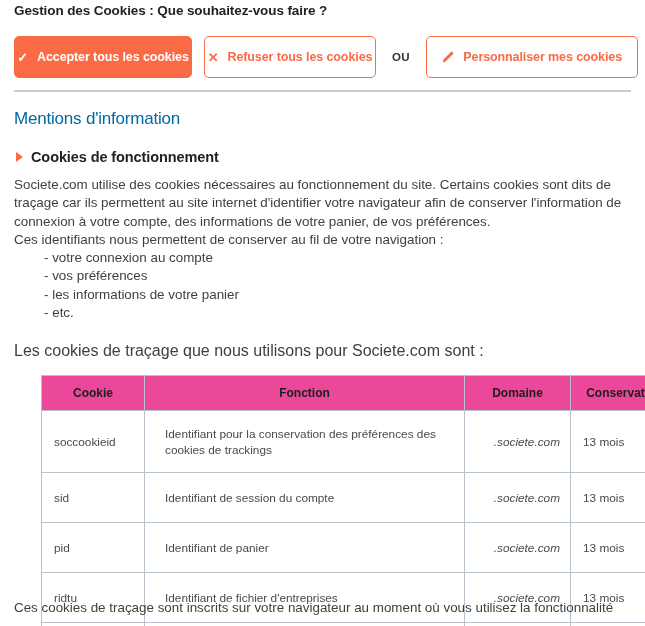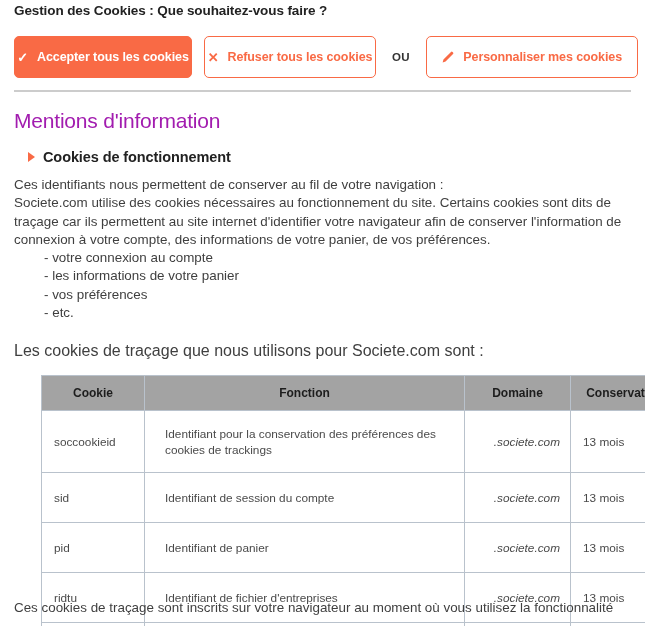--- a/index.html
+++ b/index.html
@@ -95,30 +95,30 @@
     width: 617px;
     height: 2px;
     background: #cccccc;
   }
 
   
   .section-heading {
     position: absolute;
     left: 14px;
     top: 109px;
-    font-size: 21px;
-    color: #a21caf;
+    font-size: 17px;
+    color: #0369a1;
     font-weight: normal;
     letter-spacing: -0.2px;
   }
 
   
   .sub-heading {
     position: absolute;
-    left: 28px;
+    left: 16px;
     top: 149px;
     display: flex;
     align-items: center;
   }
   .tri {
     width: 0;
     height: 0;
     border-top: 5px solid transparent;
     border-bottom: 5px solid transparent;
     border-left: 7px solid #f96a45;
@@ -167,21 +167,21 @@
     table-layout: fixed;
     font-size: 11.8px;
   }
   .cookie-table th,
   .cookie-table td {
     border: 1px solid #b9c2cc;
     padding: 9px 10px;
     vertical-align: middle;
   }
   .cookie-table thead th {
-    background: #a3a3a3;
+    background: #ec4899;
     color: #1d1d1d;
     font-weight: bold;
     font-size: 12px;
     height: 34px;
     padding-top: 0;
     padding-bottom: 0;
     text-align: center;
   }
   .cookie-table tbody td {
     color: #4a4a4a;
@@ -242,25 +242,25 @@
 <div class="divider"></div>
 
 <div class="section-heading">Mentions d'information</div>
 
 <div class="sub-heading">
   <span class="tri"></span>
   <span class="sub-heading-text">Cookies de fonctionnement</span>
 </div>
 
 <div class="para-block">
+  <p>Societe.com utilise des cookies nécessaires au fonctionnement du site. Certains cookies sont dits de traçage car ils permettent au site internet d'identifier votre navigateur afin de conserver l'information de connexion à votre compte, des informations de votre panier, de vos préférences.</p>
   <p>Ces identifiants nous permettent de conserver au fil de votre navigation :</p>
-  <p>Societe.com utilise des cookies nécessaires au fonctionnement du site. Certains cookies sont dits de traçage car ils permettent au site internet d'identifier votre navigateur afin de conserver l'information de connexion à votre compte, des informations de votre panier, de vos préférences.</p>
   <p class="bullet-line">- votre connexion au compte</p>
+  <p class="bullet-line">- vos préférences</p>
   <p class="bullet-line">- les informations de votre panier</p>
-  <p class="bullet-line">- vos préférences</p>
   <p class="bullet-line">- etc.</p>
 </div>
 
 <div class="para-trailer">Les cookies de traçage que nous utilisons pour Societe.com sont :</div>
 
 <table class="cookie-table">
   <thead>
     <tr>
       <th class="col-cookie">Cookie</th>
       <th class="col-fonction">Fonction</th>

